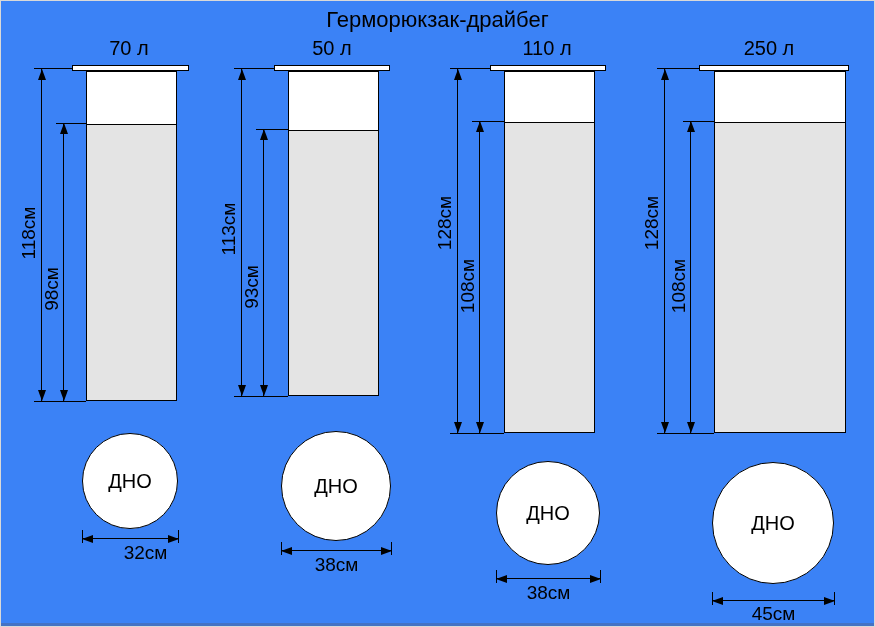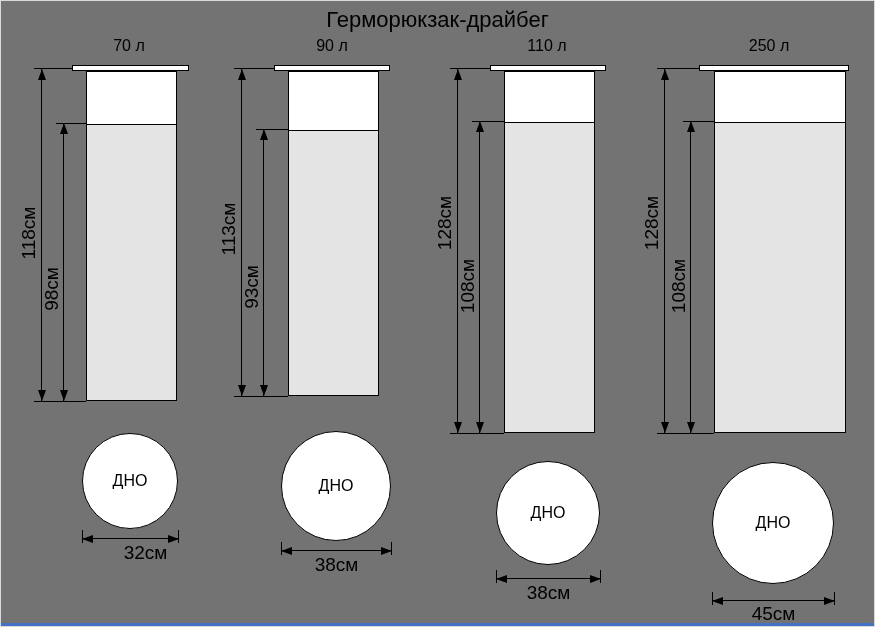--- a/index.html
+++ b/index.html
@@ -1,37 +1,37 @@
 <!DOCTYPE html>
 <html><head>
 <meta charset="utf-8">
 <style>
   * { margin:0; padding:0; box-sizing:border-box; }
   html,body { background:#ffffff; font-family:"Liberation Sans", sans-serif; color:#000; }
-  #canvas { position:relative; width:875px; height:627px; background:#737373; border:1px solid #d9d9d9; overflow:hidden; }
+  #canvas { position:relative; width:875px; height:627px; background:#3b82f6; border:1px solid #d9d9d9; overflow:hidden; }
   .title  { position:absolute; left:0; right:0; top:6px; text-align:center; font-size:22px; }
-  .vol    { position:absolute; text-align:center; font-size:16px; }
+  .vol    { position:absolute; text-align:center; font-size:20px; }
   .flange { position:absolute; height:6px; border:1px solid #000; background:#fff; }
   .bag    { position:absolute; border:1px solid #000; background:#fff; }
   .bagfill{ position:absolute; left:0; right:0; bottom:0; background:#e4e4e4; border-top:1px solid #000; }
   .vdim   { position:absolute; width:1px; background:#000; }
   .vdim::before,.vdim::after { content:""; position:absolute; left:-3.5px; width:0; height:0;
             border-left:4px solid transparent; border-right:4px solid transparent; }
   .vdim::before { top:0; border-bottom:11px solid #000; }
   .vdim::after  { bottom:0; border-top:11px solid #000; }
   .hdim   { position:absolute; height:1px; background:#000; }
   .hdim::before,.hdim::after { content:""; position:absolute; top:-3.5px; width:0; height:0;
             border-top:4px solid transparent; border-bottom:4px solid transparent; }
   .hdim::before { left:0; border-right:11px solid #000; }
   .hdim::after  { right:0; border-left:11px solid #000; }
   .vlabel { position:absolute; transform:translate(-50%,-50%) rotate(-90deg); white-space:nowrap; font-size:19px; }
   .xline  { position:absolute; height:1px; background:#000; }
   .tick   { position:absolute; width:1px; background:#000; }
   .circle { position:absolute; border:1px solid #000; border-radius:50%; background:#fff;
-            display:flex; align-items:center; justify-content:center; font-size:16px; }
+            display:flex; align-items:center; justify-content:center; font-size:20px; }
   .dlabel { position:absolute; text-align:center; font-size:19px; }
   .bluebar{ position:absolute; left:0; right:0; bottom:0; height:3px; background:#4472c4; }
 </style>
 </head>
 <body>
 
 <div id="canvas">
 
   <div class="title">Герморюкзак-драйбег</div>
 
@@ -51,21 +51,21 @@
     <div class="circle" style="left:81px; top:432px; width:96px; height:96px;">
       <span>ДНО</span>
     </div>
     <div class="tick" style="left:81px; top:529px; height:13px;"></div>
     <div class="tick" style="left:177px; top:529px; height:13px;"></div>
     <div class="hdim" style="left:81px; top:537px; width:97px;"></div>
     <div class="dlabel" style="left:96px; top:541px; width:97px;">32см</div>
   </div>
 
   <div>
-    <div class="vol" style="left:273px; top:36px; width:116px;">90 л</div>
+    <div class="vol" style="left:273px; top:36px; width:116px;">50 л</div>
     <div class="flange" style="left:273px; top:64px; width:116px;"></div>
     <div class="bag" style="left:287px; top:70px; width:91px; height:325px;">
       <div class="bagfill" style="top:58px;"></div>
     </div>
     <div class="xline" style="left:233px; top:67px; width:40px;"></div>
     <div class="xline" style="left:255px; top:128px; width:32px;"></div>
     <div class="xline" style="left:233px; top:395px; width:54px;"></div>
     <div class="vdim" style="left:240px; top:68px; height:327px;"></div>
     <div class="vlabel" style="left:228px; top:228px;">113см</div>
     <div class="vdim" style="left:262px; top:128px; height:267px;"></div>

